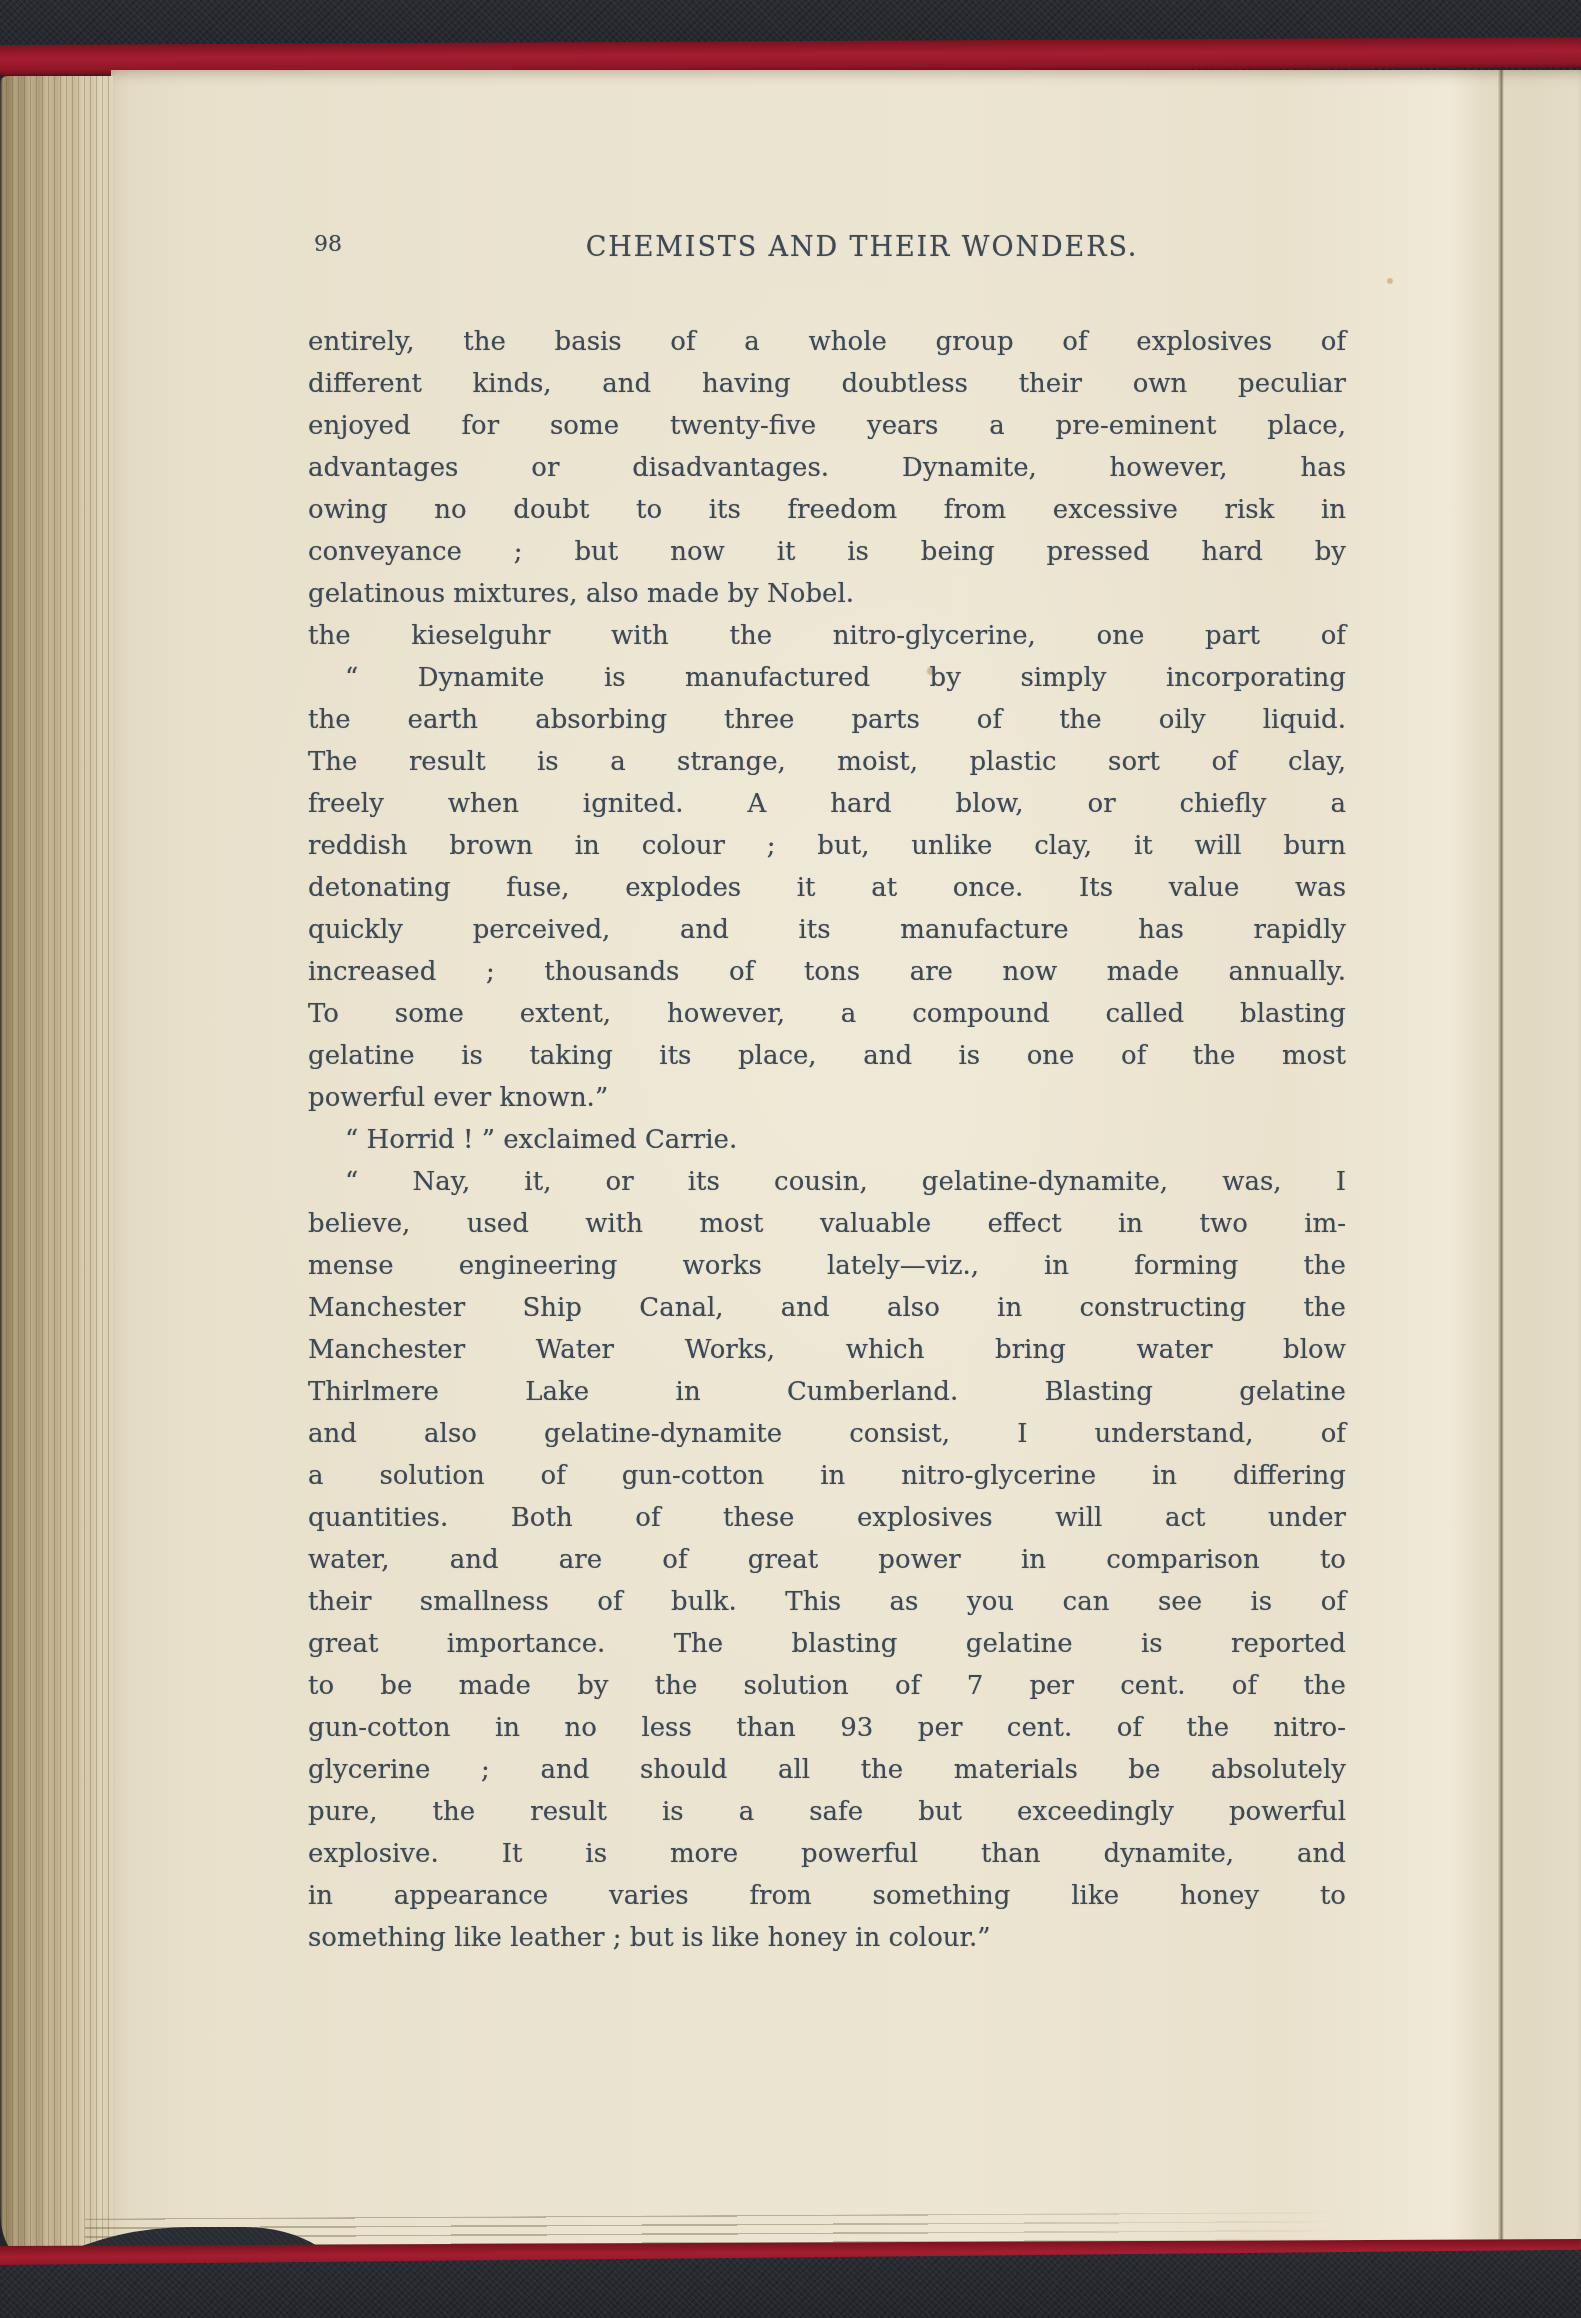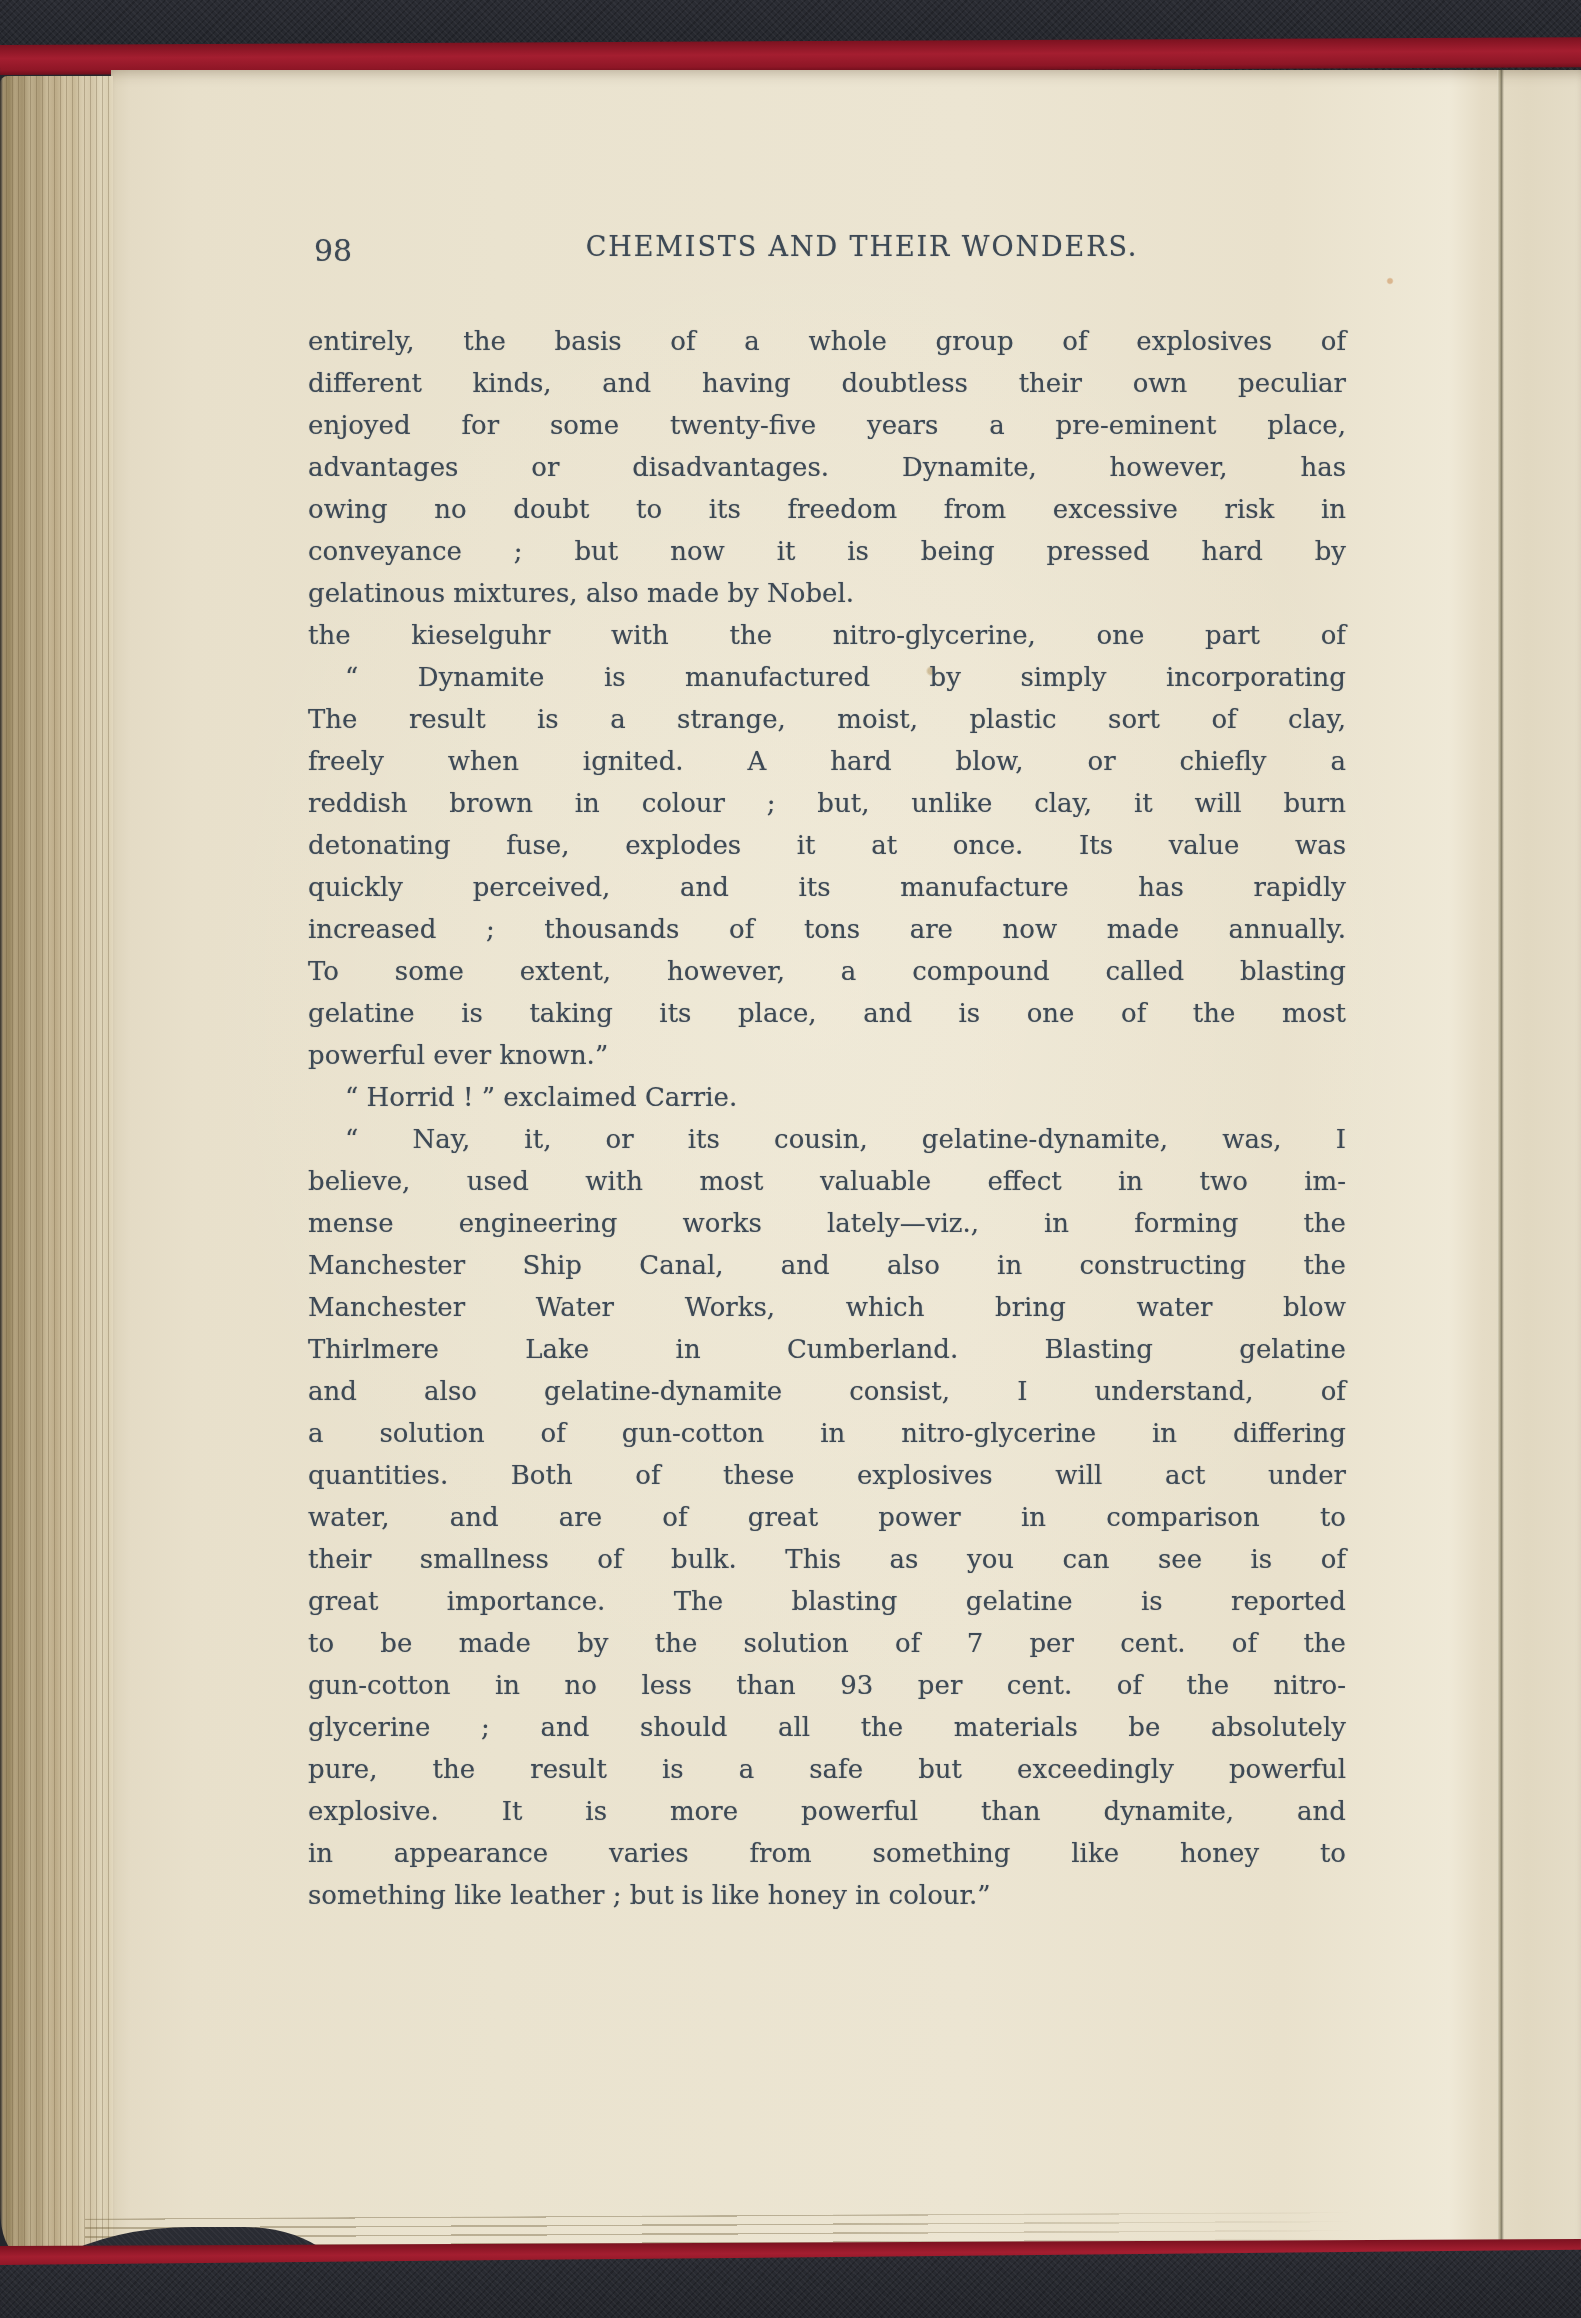--- a/index.html
+++ b/index.html
@@ -65,21 +65,21 @@
   .page-bottom-edges{
     position:absolute;left:85px;top:2215px;width:1305px;height:37px;
     background:repeating-linear-gradient(180deg,
       rgba(118,102,66,0.42) 0 1.5px, rgba(233,225,204,0) 1.5px 9px);
     transform:rotate(-0.3deg);
     -webkit-mask-image:linear-gradient(90deg,#000 55%,transparent 97%);
     mask-image:linear-gradient(90deg,#000 55%,transparent 97%);
   }
   
   .ink{color:#3d4955;text-shadow:0 0 1.1px rgba(61,73,85,0.45);}
-  .page-number{position:absolute;left:314px;top:234px;font-size:30px;line-height:33px;}
+  .page-number{position:absolute;left:314px;top:227px;font-size:22px;line-height:33px;}
   .running-header{
     position:absolute;left:862px;top:232px;transform:translateX(-50%);
     font-size:27px;line-height:30px;letter-spacing:1.9px;white-space:nowrap;
   }
   .body-text{position:absolute;left:308px;top:320px;width:1038px;font-size:26px;}
   .line{
     height:42px;line-height:42px;white-space:nowrap;
     text-align:justify;text-align-last:justify;
   }
   .p-start{text-indent:37px;}
@@ -108,20 +108,21 @@
   <div class="ink body-text">
     <div class="line">entirely, the basis of a whole group of explosives of</div>
     <div class="line">different kinds, and having doubtless their own peculiar</div>
     <div class="line">enjoyed for some twenty-five years a pre-eminent place,</div>
     <div class="line">advantages or disadvantages.  Dynamite, however, has</div>
     <div class="line">owing no doubt to its freedom from excessive risk in</div>
     <div class="line">conveyance ; but now it is being pressed hard by</div>
     <div class="line p-end">gelatinous mixtures, also made by Nobel.</div>
     <div class="line">the kieselguhr with the nitro-glycerine, one part of</div>
     <div class="line p-start">“ Dynamite is manufactured by simply incorporating</div>
+    <div class="line">the earth absorbing three parts of the oily liquid.</div>
     <div class="line">The result is a strange, moist, plastic sort of clay,</div>
     <div class="line">freely when ignited.  A hard blow, or chiefly a</div>
     <div class="line">reddish brown in colour ; but, unlike clay, it will burn</div>
     <div class="line">detonating fuse, explodes it at once.  Its value was</div>
     <div class="line">quickly perceived, and its manufacture has rapidly</div>
     <div class="line">increased ; thousands of tons are now made annually.</div>
     <div class="line">To some extent, however, a compound called blasting</div>
     <div class="line">gelatine is taking its place, and is one of the most</div>
     <div class="line p-end">powerful ever known.”</div>
     <div class="line p-start p-end">“ Horrid ! ” exclaimed Carrie.</div>

